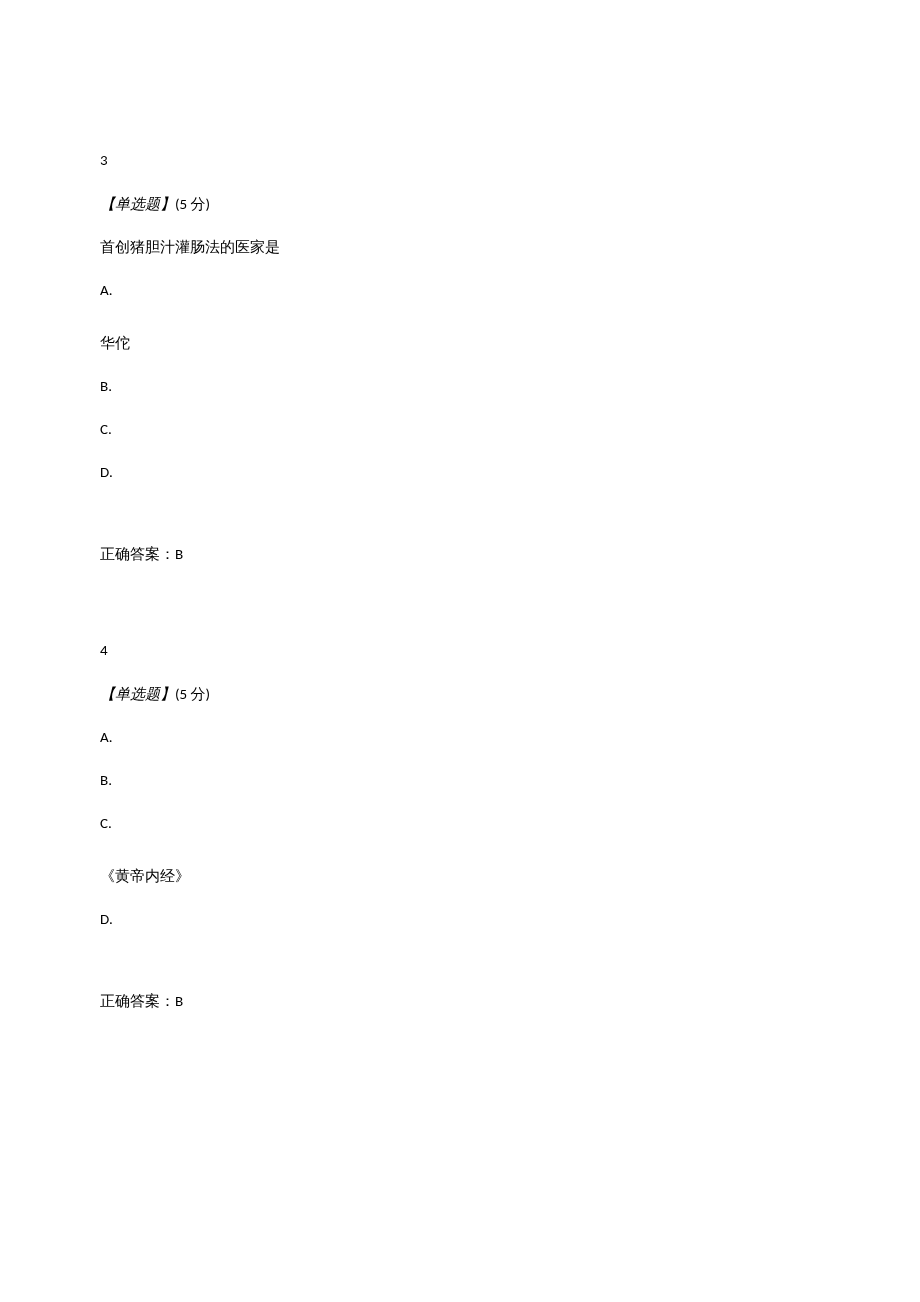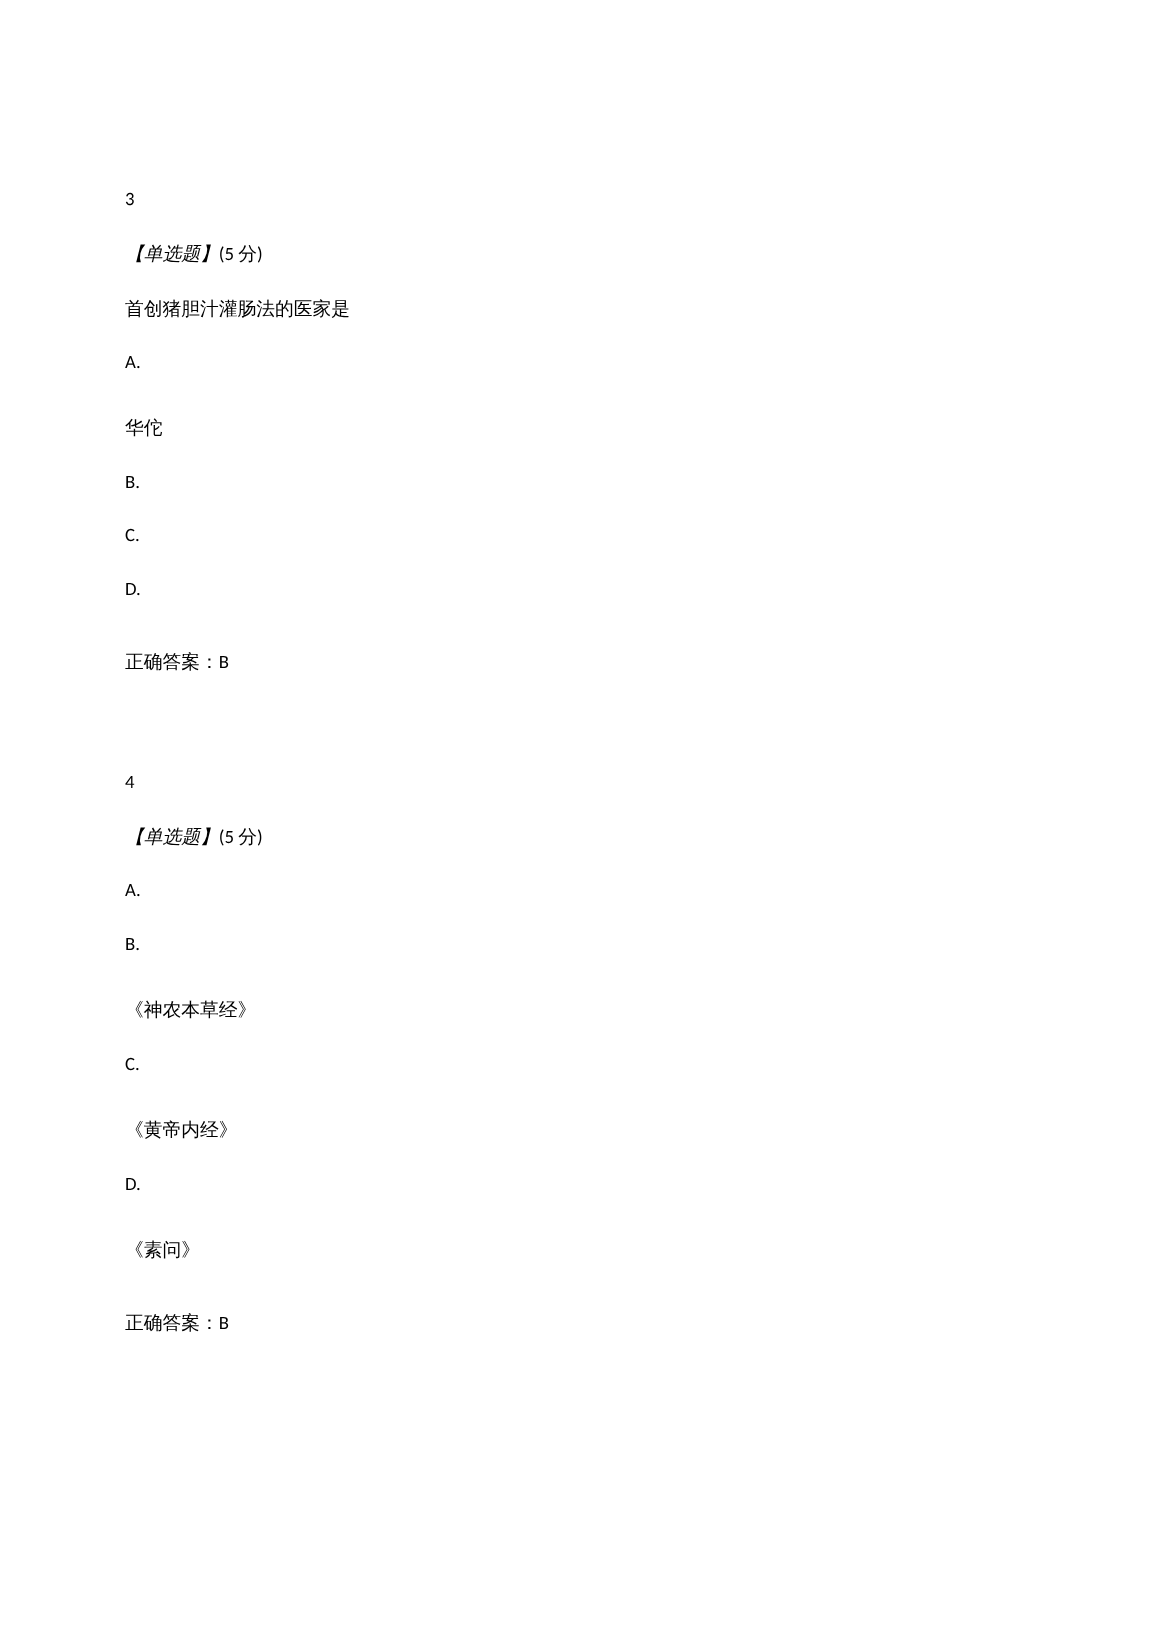--- a/index.html
+++ b/index.html
@@ -27,31 +27,31 @@
     }
     .q-type {
       font-family: "SimSun", serif;
       font-style: italic;
     }
     .q-points {
       font-family: Calibri, Arial, sans-serif;
       text-align: center;
     }
     .q-text {
-      font-family: Liberation Sans, sans-serif;
+      font-family: Liberation Serif, serif;
     }
     .opt-letter {
       font-family: Calibri, Arial, sans-serif;
     }
     .opt-text {
       font-family: "SimSun", serif;
       margin-top: 32px;
     }
     .answer-block {
-      margin-top: 36px;
+      margin-top: 60px;
     }
     .answer-label {
       font-family: "SimSun", serif;
     }
     .answer-val {
       font-family: Calibri, Arial, sans-serif;
     }
   </style>
 </head>
 <body>
@@ -79,24 +79,22 @@
 
 <div class="question-block">
   <div class="line q-number">4</div>
   <div class="line">
     <span class="q-type">【单选题】</span><span class="q-points">(5 分)</span>
   </div>
 
   <div class="line opt-letter">A.</div>
 
   <div class="line opt-letter">B.</div>
-  <div class="line opt-text">《神农本草经》</div>
 
   <div class="line opt-letter">C.</div>
   <div class="line opt-text">《黄帝内经》</div>
 
   <div class="line opt-letter">D.</div>
-  <div class="line opt-text">《素问》</div>
 
   <div class="line answer-block">
     <span class="answer-label">正确答案：</span><span class="answer-val">B</span>
   </div>
 </div>
 
 </body></html>

